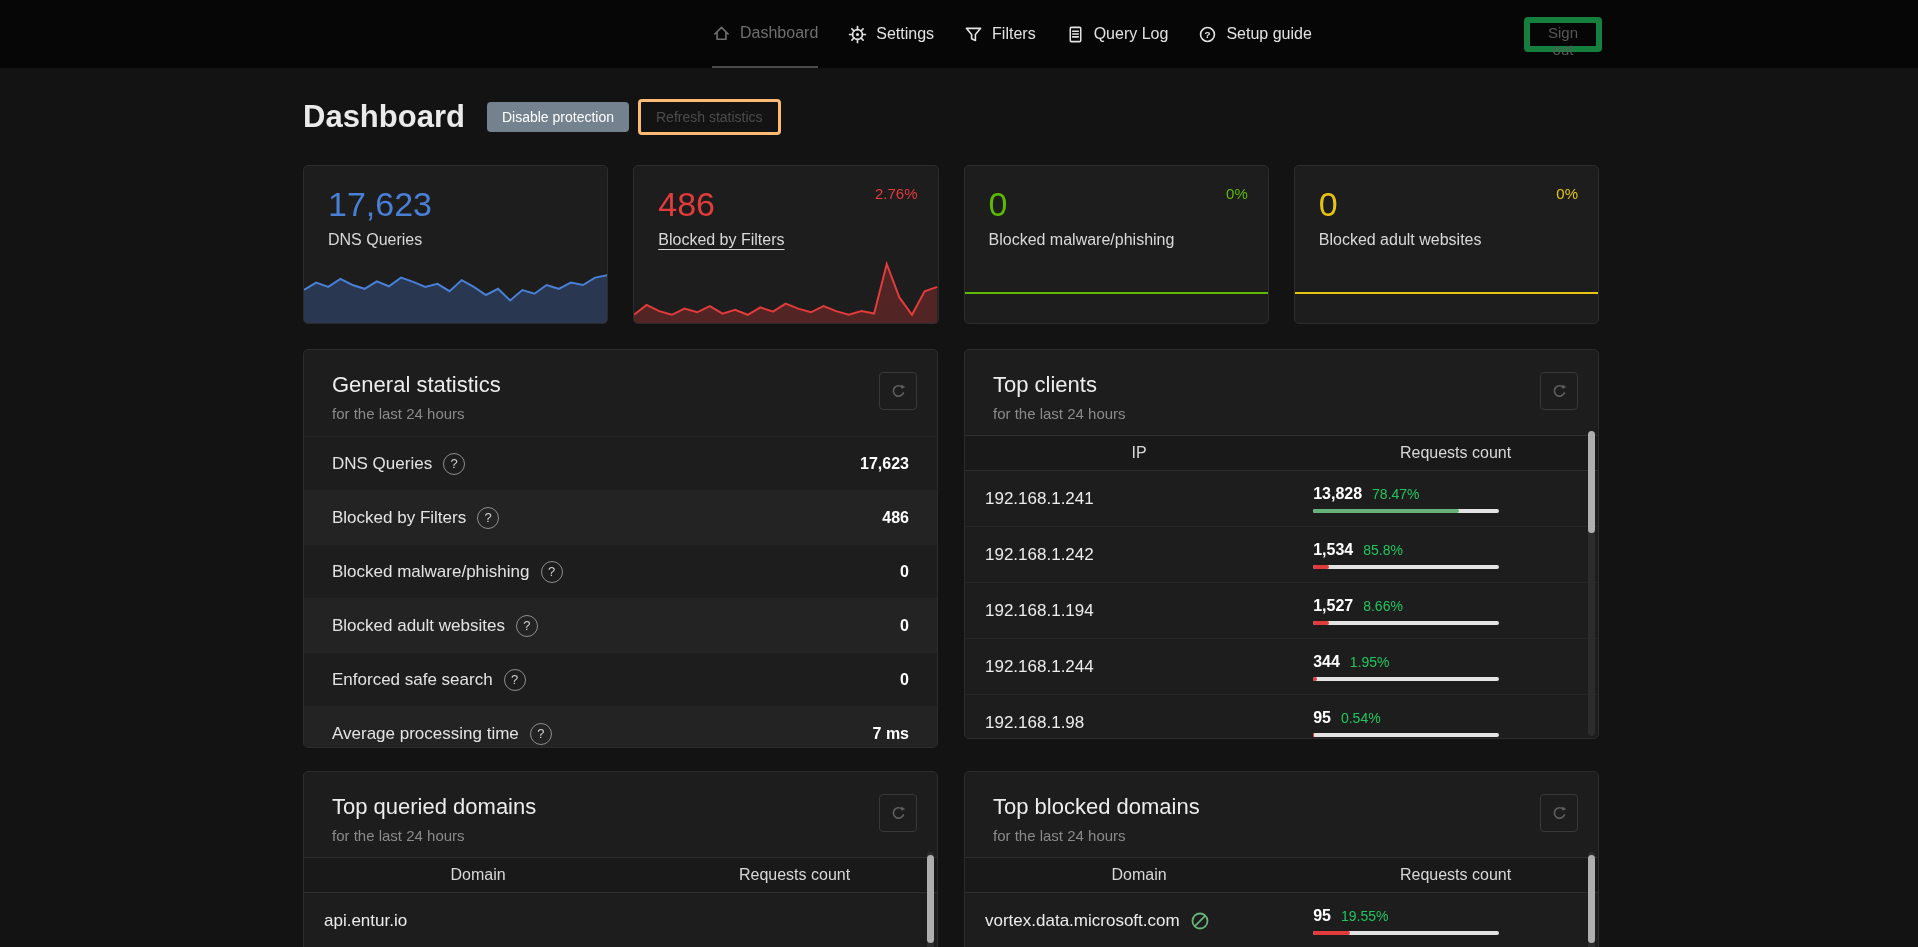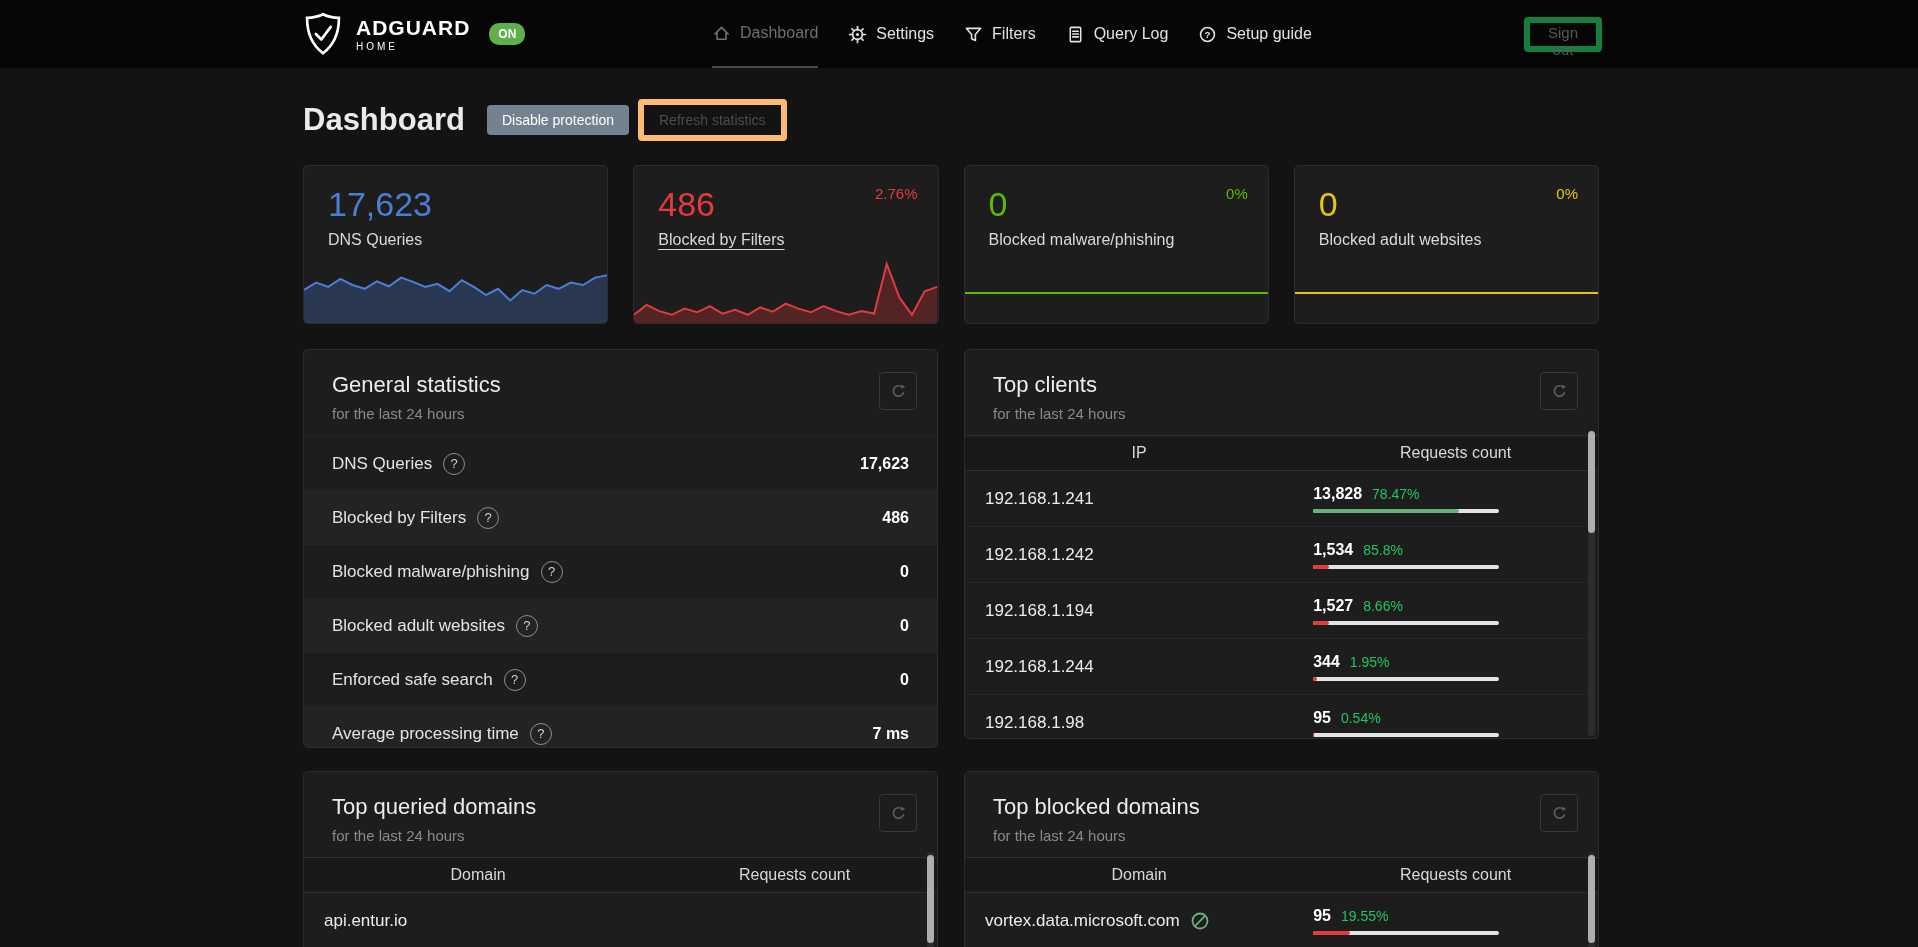--- a/index.html
+++ b/index.html
@@ -19,21 +19,21 @@
   .nav-item{display:flex;align-items:center;gap:9px;font-size:16px;color:#e3e3e3;cursor:pointer;height:68px;box-sizing:border-box;}
   .nav-item.active{color:#6f6f6f;border-bottom:2px solid #4a4a4a;}
   .nav-item svg{flex:0 0 auto;}
   .signout{position:absolute;left:1524px;top:17px;width:78px;height:35px;background:transparent;
     border:6px solid #15803d;border-radius:4px;color:#585858;font-size:15px;font-family:inherit;}
   
   .page-head{position:absolute;left:303px;top:99px;display:flex;align-items:center;}
   .page-title{font-size:31px;font-weight:600;color:#eaeaea;margin:0 22px 0 0;}
   .btn{font-family:Liberation Sans, sans-serif;font-size:14px;border-radius:4px;padding:7px 15px;border:none;cursor:pointer;}
   .btn-gray{background:#74828f;color:#fff;margin-right:9px;}
-  .btn-ghost{background:transparent;border:6px solid #fdba74;color:#4c4c4c;}
+  .btn-ghost{background:transparent;border:3px solid #fdba74;color:#4c4c4c;}
   
   .stats{position:absolute;left:303px;top:165px;width:1296px;display:flex;gap:25px;}
   .stat-card{position:relative;flex:1;height:159px;background:#1d1d1d;border:1px solid #2c2c2c;
     border-radius:5px;box-sizing:border-box;padding:20px 24px;overflow:hidden;}
   .stat-num{font-size:34px;line-height:1.1;}
   .stat-lbl{font-size:16px;color:#d9d9d9;margin-top:8px;position:relative;z-index:2;}
   .link{text-decoration:underline;text-underline-offset:4px;cursor:pointer;}
   .stat-pct{position:absolute;top:19px;right:20px;font-size:15px;}
   .spark{position:absolute;left:0;right:0;bottom:0;height:66px;z-index:1;}
   
@@ -73,31 +73,20 @@
   .vscroll{position:absolute;right:3px;width:7px;border-radius:4px;background:#2c2c2c;}
   .vthumb{position:absolute;right:3px;width:7px;border-radius:4px;background:#aeaeae;}
   #clients .vscroll{top:81px;height:305px;}   #clients .vthumb{top:81px;height:102px;}
   #queried .vscroll{top:80px;height:316px;}   #queried .vthumb{top:83px;height:88px;}
   #blocked .vscroll{top:80px;height:316px;}   #blocked .vthumb{top:83px;height:88px;}
 </style>
 </head>
 <body>
 
 <div class="topbar">
-  <div class="brand">
-    <svg width="40" height="44" viewBox="0 0 36 40">
-      <path d="M18 2 C13.5 4.2 8.5 5.3 3.5 5.3 C3.5 17 6.5 29 18 37.5 C29.5 29 32.5 17 32.5 5.3 C27.5 5.3 22.5 4.2 18 2 Z" fill="none" stroke="#ffffff" stroke-width="2.4"></path>
-      <polyline points="11.5 20 16.5 25 25 13.5" fill="none" stroke="#ffffff" stroke-width="2.4" stroke-linecap="round" stroke-linejoin="round"></polyline>
-    </svg>
-    <div class="brand-text">
-      <div class="brand-name">ADGUARD</div>
-      <div class="brand-sub">HOME</div>
-    </div>
-    <span class="on-badge">ON</span>
-  </div>
 
   <div class="nav">
     <div class="nav-item active">
       <svg width="19" height="19" viewBox="0 0 20 20">
         <path d="M3 10.5 L10 3.5 L17 10.5 M5.3 8.8 V16 H14.7 V8.8" fill="none" stroke="currentColor" stroke-width="1.7" stroke-linecap="round" stroke-linejoin="round"></path>
       </svg>
       <span>Dashboard</span>
     </div>
     <div class="nav-item">
       <svg width="19" height="19" viewBox="0 0 20 20" stroke="currentColor" stroke-width="1.8" stroke-linecap="round">

